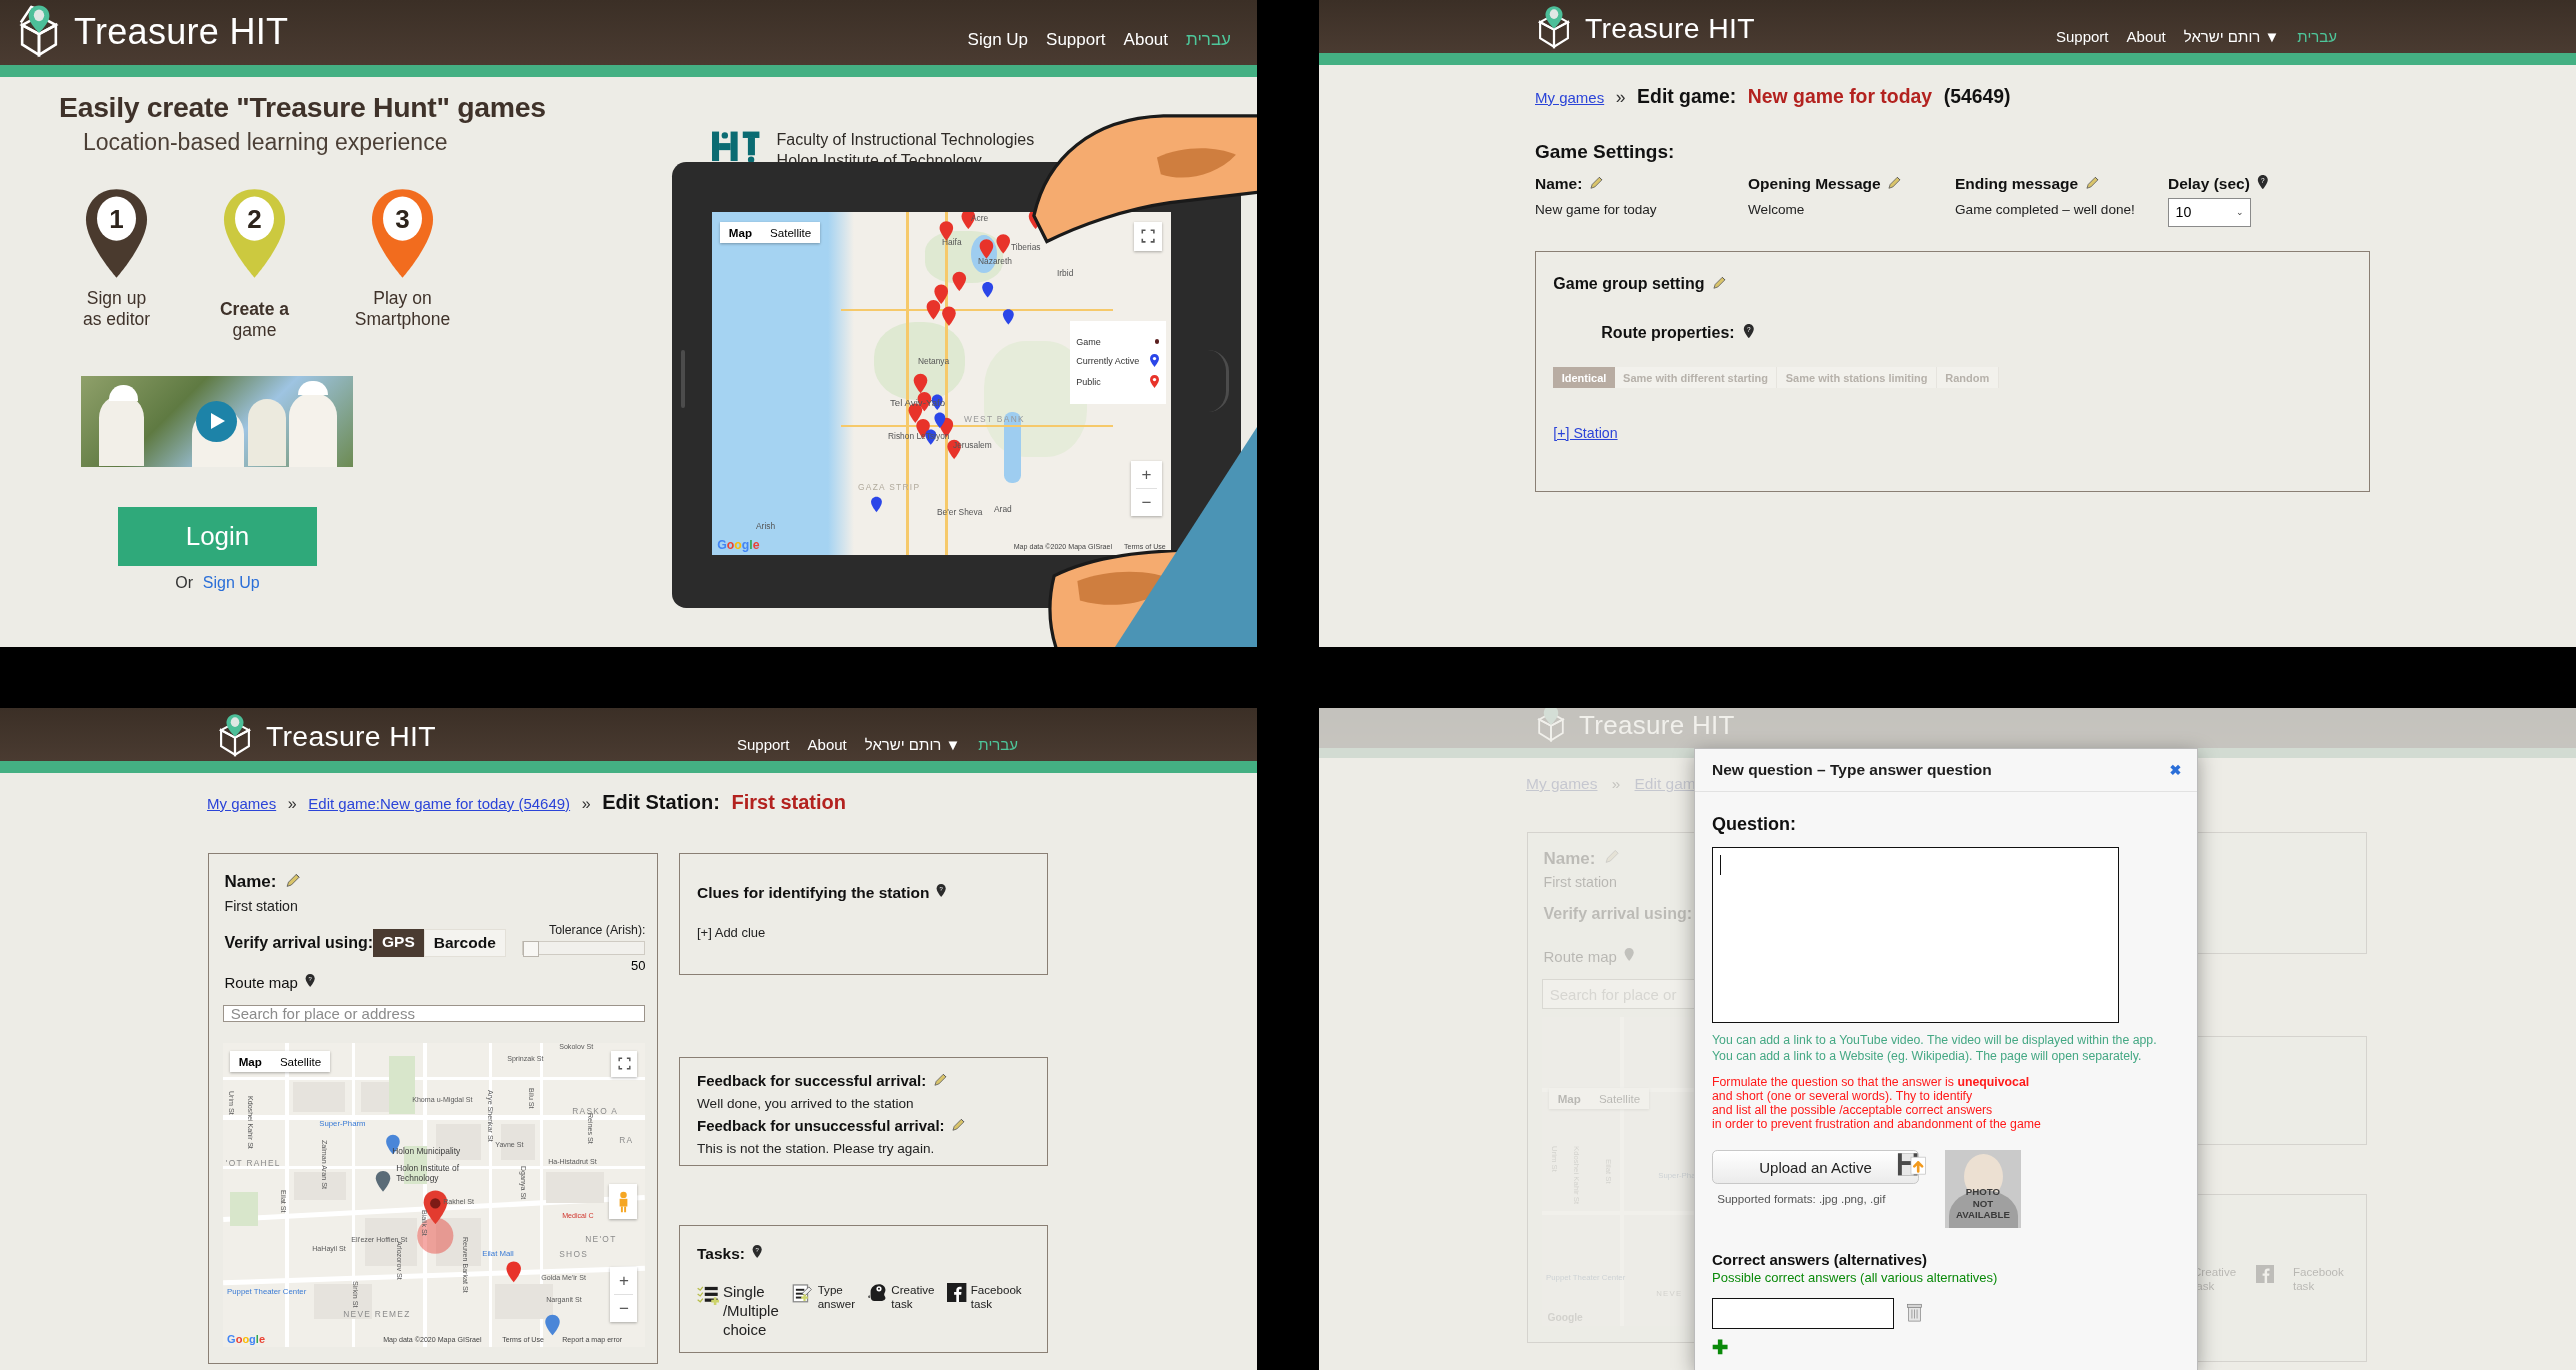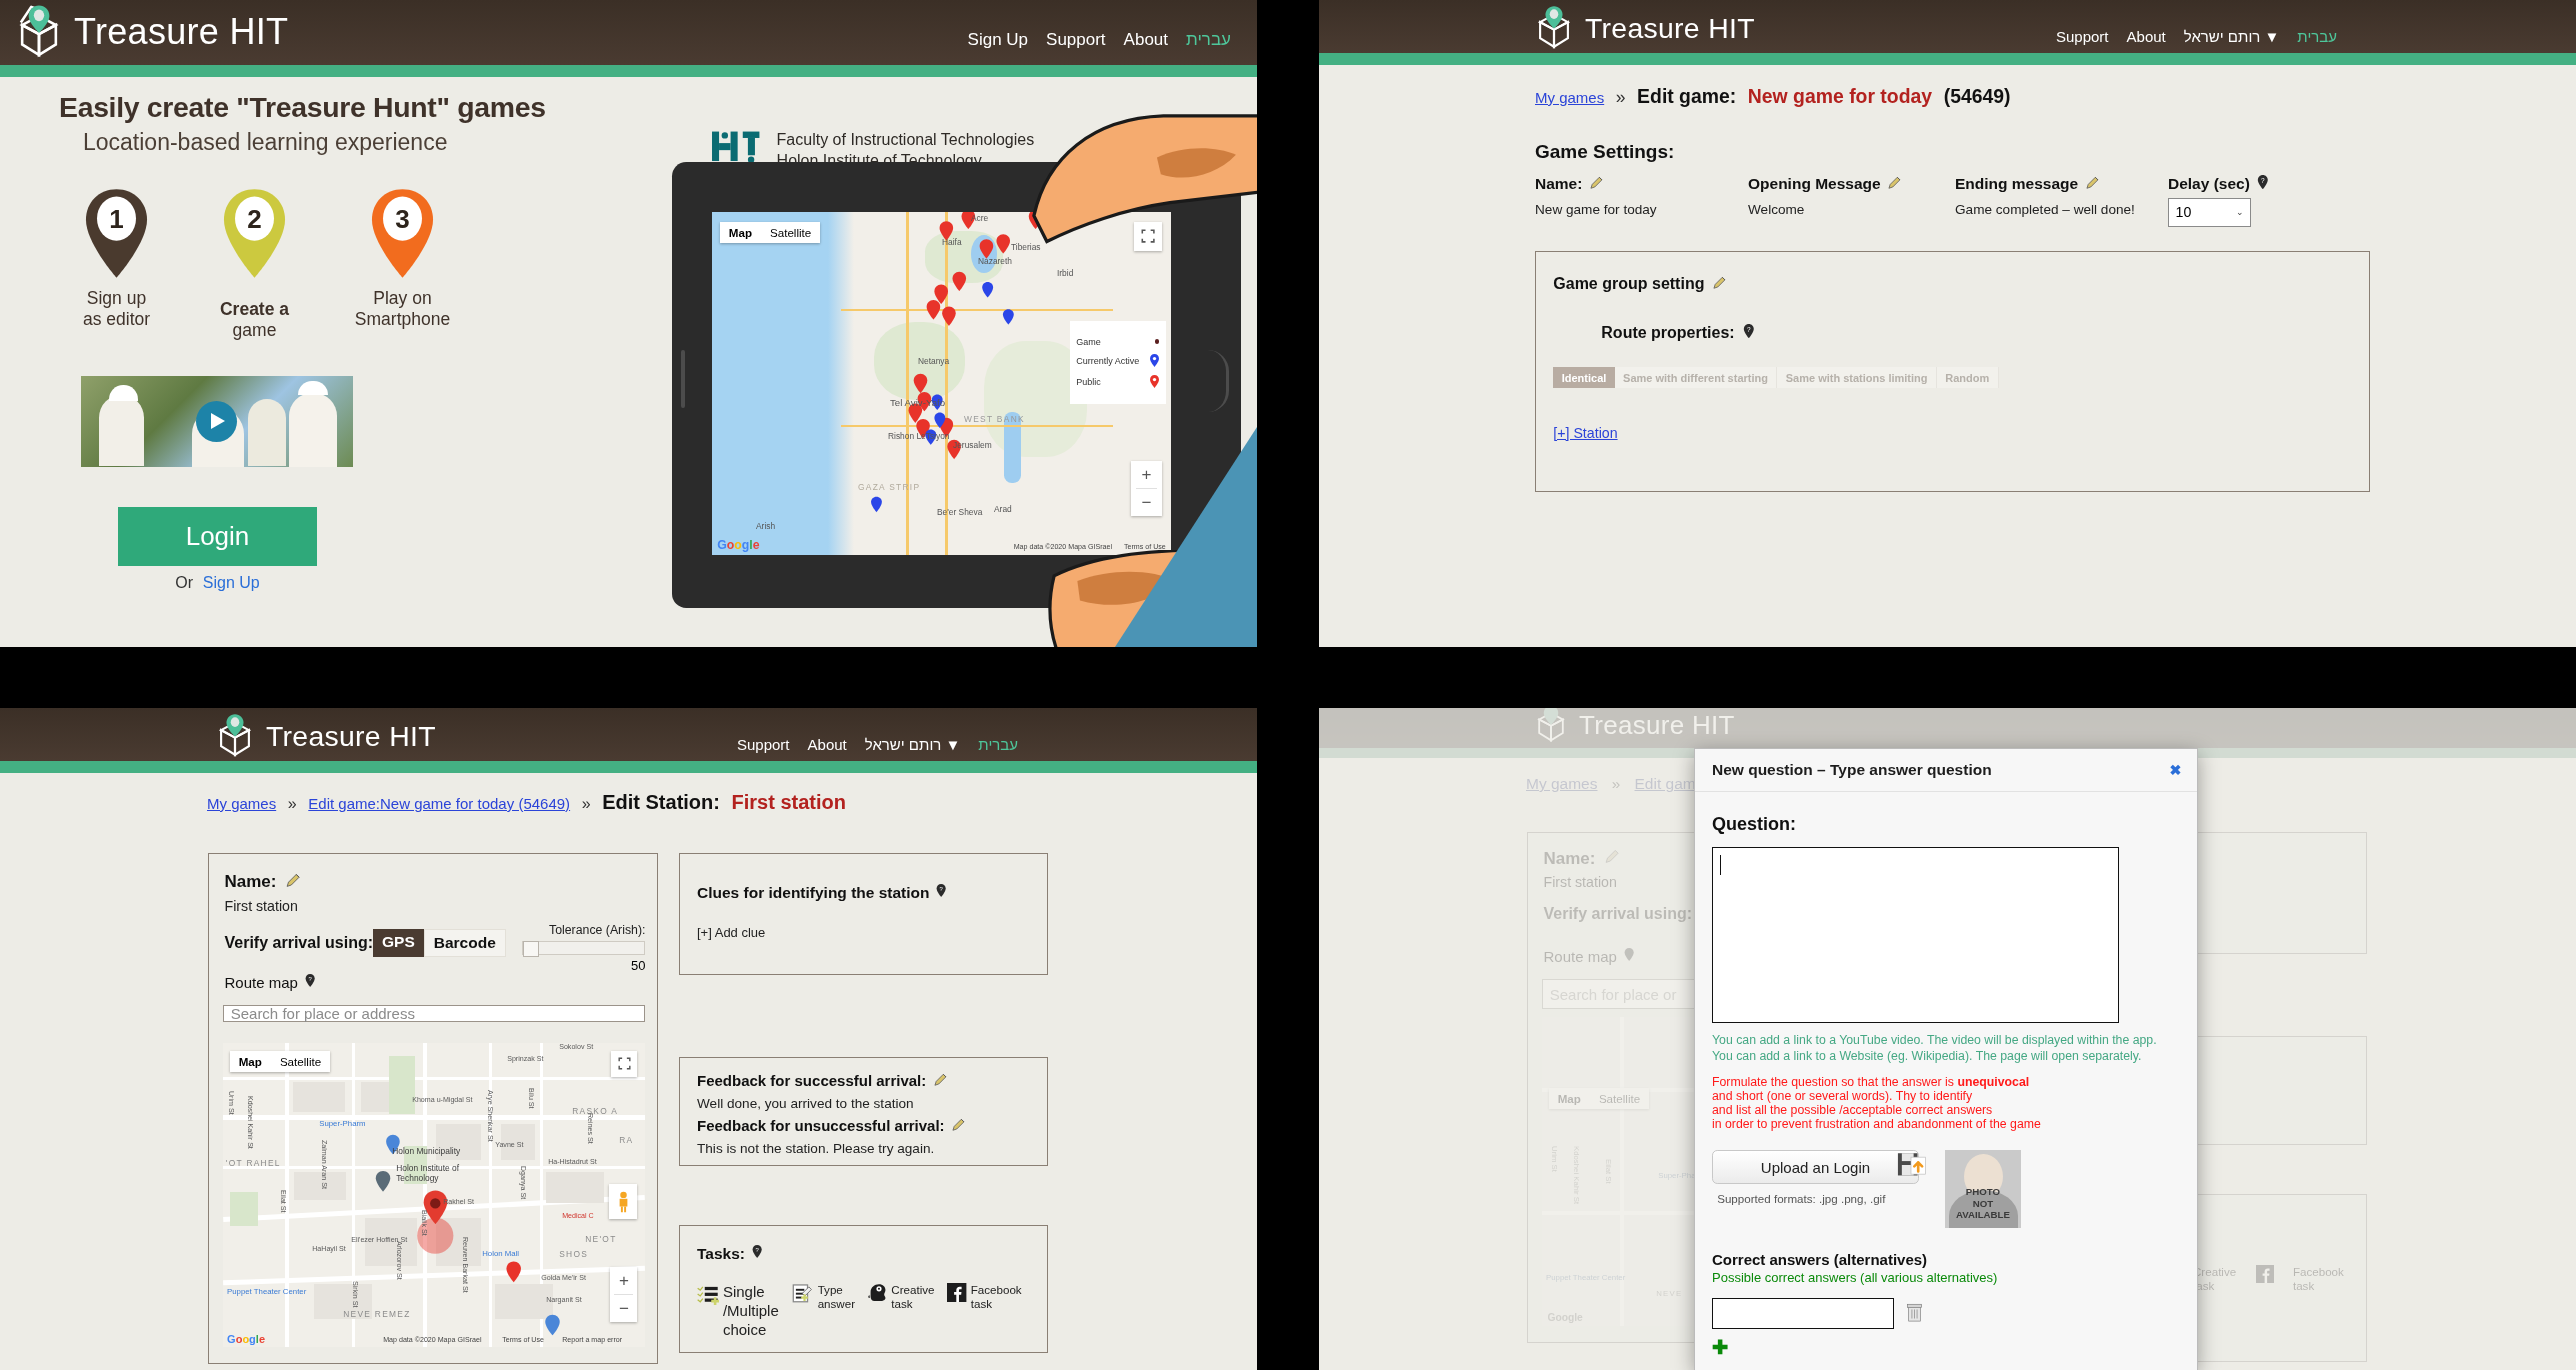--- a/index.html
+++ b/index.html
@@ -592,21 +592,21 @@
         <span style="position:absolute;left:56px;top:147px;writing-mode:vertical-rl;">Eilat St</span>
         <span style="position:absolute;left:23px;top:53px;writing-mode:vertical-rl;">Kdoshei Kahir St</span>
         <span style="position:absolute;left:3.9px;top:48px;writing-mode:vertical-rl;">Urim St</span>
         <span style="position:absolute;left:97px;top:97px;writing-mode:vertical-rl;">Zalman Aran St</span>
         <span style="position:absolute;left:128px;top:193px;">Eli'ezer Hoffien St</span>
         <span style="position:absolute;left:89px;top:202px;">HaHayil St</span>
         <span style="position:absolute;left:172px;top:198px;writing-mode:vertical-rl;">Arlozorov St</span>
         <span style="position:absolute;left:128px;top:238px;writing-mode:vertical-rl;">Sirkin St</span>
         <span style="position:absolute;left:197px;top:167px;writing-mode:vertical-rl;">Bialik St</span>
         <span style="position:absolute;left:238px;top:194px;writing-mode:vertical-rl;">Reuven Barkat St</span>
-        <span style="position:absolute;left:259px;top:206px;color:#3a7bd5;font-size:7.8px;">Holon Mall</span>
+        <span style="position:absolute;left:259px;top:206px;color:#3a7bd5;font-size:7.8px;">Eilat Mall</span>
         <span style="position:absolute;left:318px;top:231px;">Golda Me'ir St</span>
         <span style="position:absolute;left:323px;top:253px;">Narganit St</span>
         <span style="position:absolute;left:362px;top:191px;letter-spacing:1.3px;color:#8b8b8b;font-size:8.4px;">NE'OT</span>
         <span style="position:absolute;left:336px;top:206px;letter-spacing:1.3px;color:#8b8b8b;font-size:8.4px;">SHOS</span>
         <span style="position:absolute;left:3.9px;top:244px;color:#3a7bd5;font-size:7.8px;">Puppet Theater Center</span>
         <span style="position:absolute;left:120px;top:266px;letter-spacing:1.3px;color:#8b8b8b;font-size:8.4px;">NEVE REMEZ</span>
       </div>
 
       <div style="position:absolute; right:7.8px; top:141px; width:28.4px; height:35px; background:#fff; box-shadow:0 0.6px 2.6px rgba(0,0,0,.3); display:flex; align-items:center; justify-content:center;">
         <svg width="13" height="22" viewBox="0 0 20 34">
@@ -902,21 +902,21 @@
         <span>Formulate the question so that the answer is </span><span style="font-weight:bold;">unequivocal</span>
       </div>
       <div class="hint-red" style="font-size:12.3px;">and short (one or several words). Thy to identify</div>
       <div class="hint-red" style="font-size:12.3px;">and list all the possible /acceptable correct answers</div>
       <div class="hint-red" style="font-size:12.3px;">in order to prevent frustration and abandonment of the game</div>
 
       <div style="position:relative; margin-top:19.4px; display:flex; align-items:flex-start; gap:26px;">
         <div>
           <div style="width:207px; height:34px; border:0.6px solid #c8c8c8; border-radius:5.2px;
                       background:linear-gradient(#ffffff,#ebebeb); display:flex; align-items:center; justify-content:center; position:relative;">
-            <span style="font-size:15px; color:#222;">Upload an Login</span>
+            <span style="font-size:15px; color:#222;">Upload an Active</span>
             <span style="position:absolute; right:-10.3px; top:-3.9px;">
               <svg width="34" height="34" viewBox="0 0 52 52">
                 <rect x="6" y="8" width="30" height="34" fill="#4a4a4a"></rect>
                 <rect x="12" y="8" width="18" height="12" fill="#e8e8e8"></rect>
                 <rect x="12" y="26" width="18" height="16" fill="#e8e8e8"></rect>
                 <rect x="26" y="14" width="22" height="26" fill="#fff" stroke="#bbb"></rect>
                 <path d="M37 36V22m0 0l-6 6m6-6l6 6" stroke="#f29a1e" stroke-width="4" fill="none" stroke-linecap="round" stroke-linejoin="round"></path>
               </svg>
             </span>
           </div>

